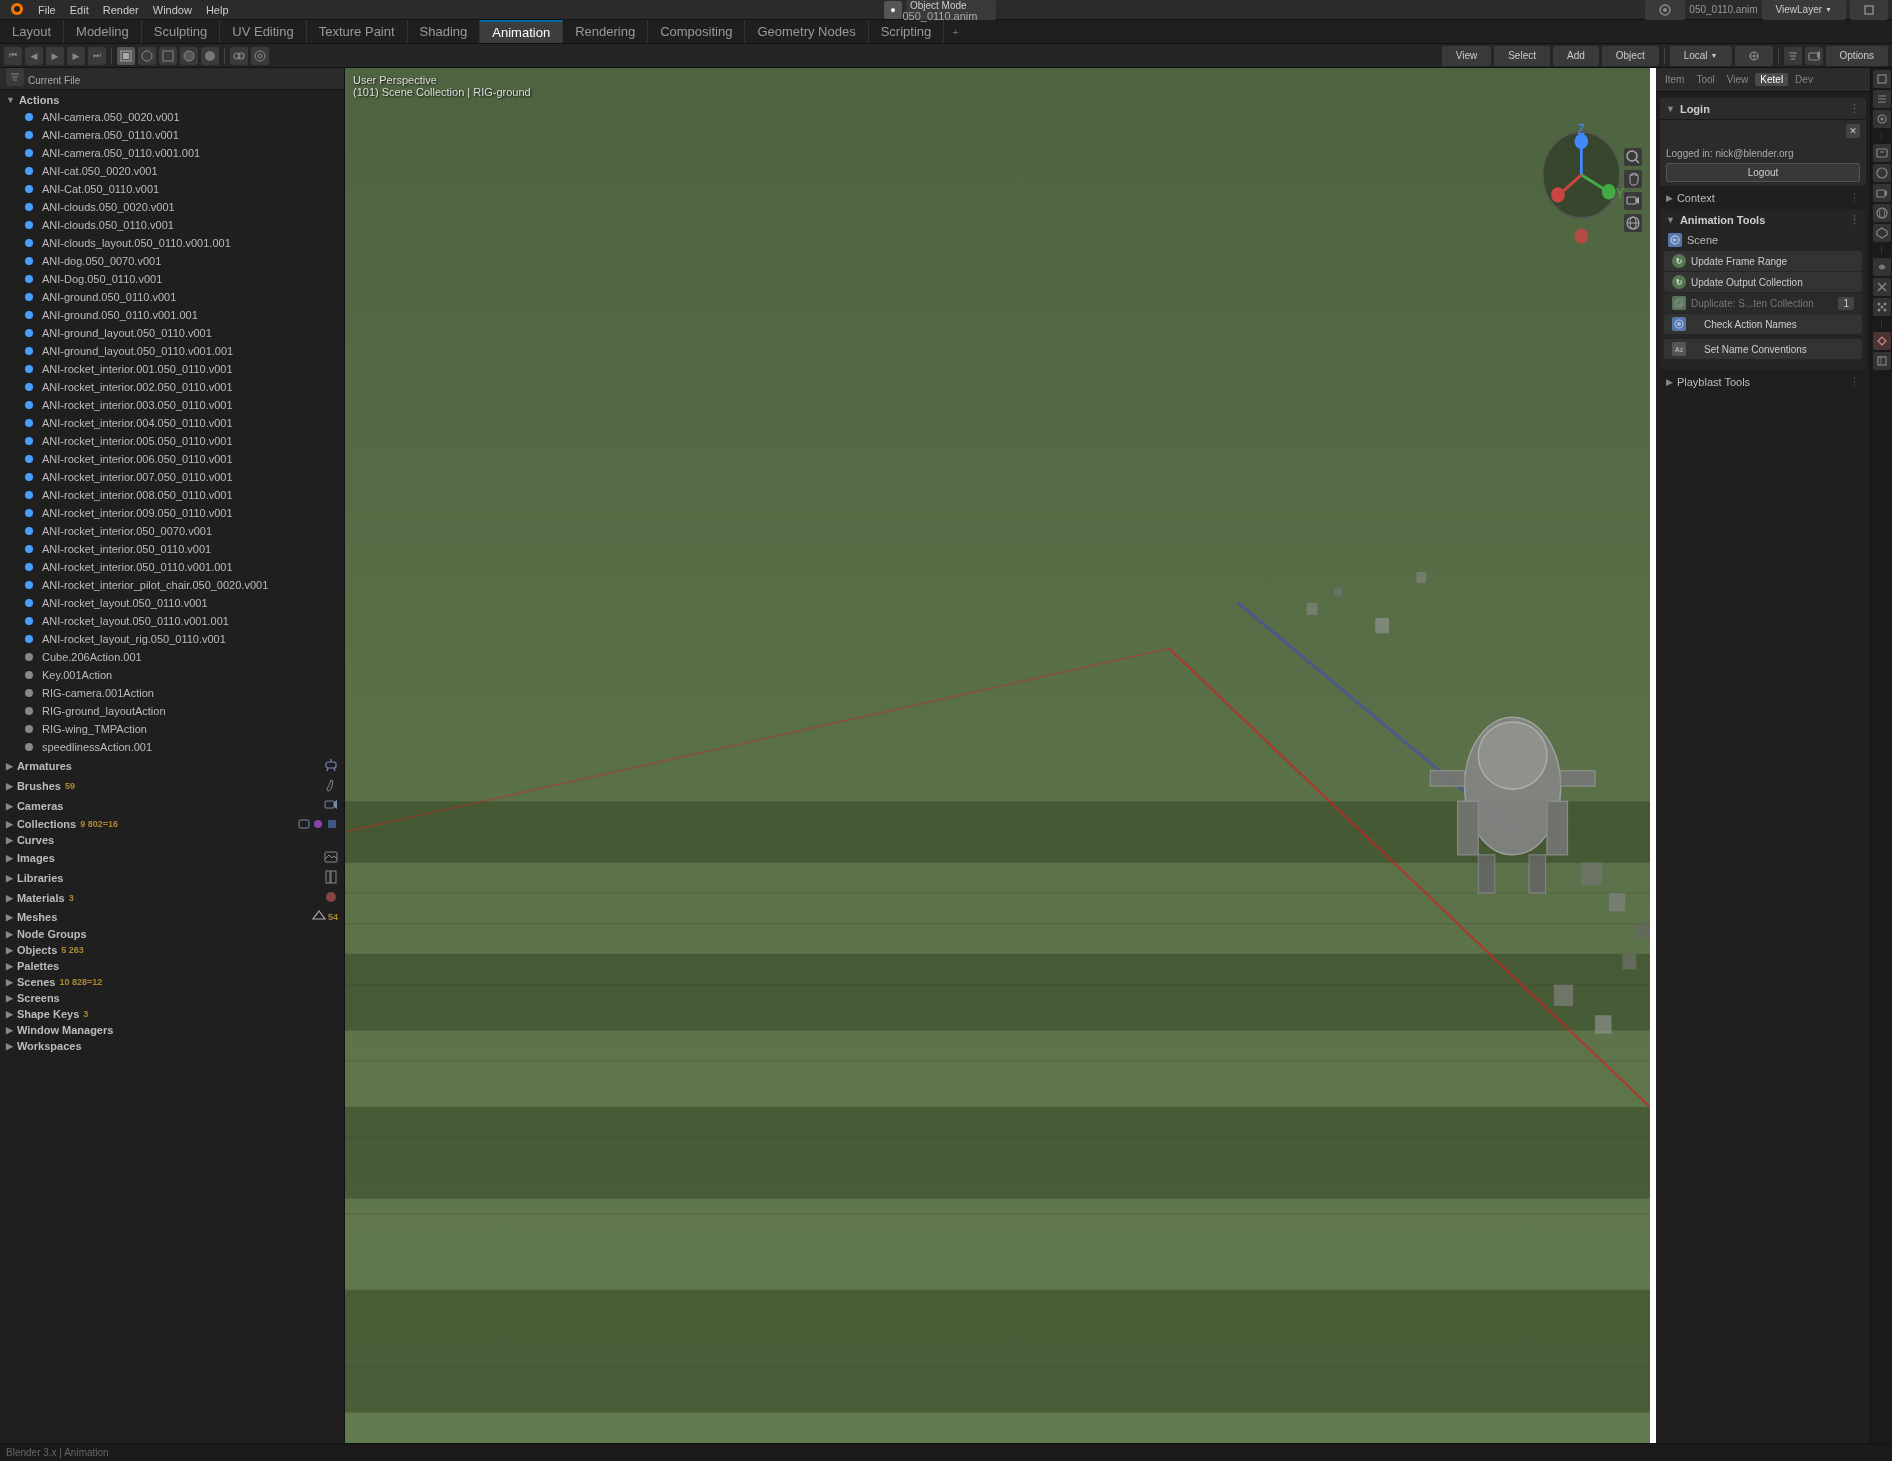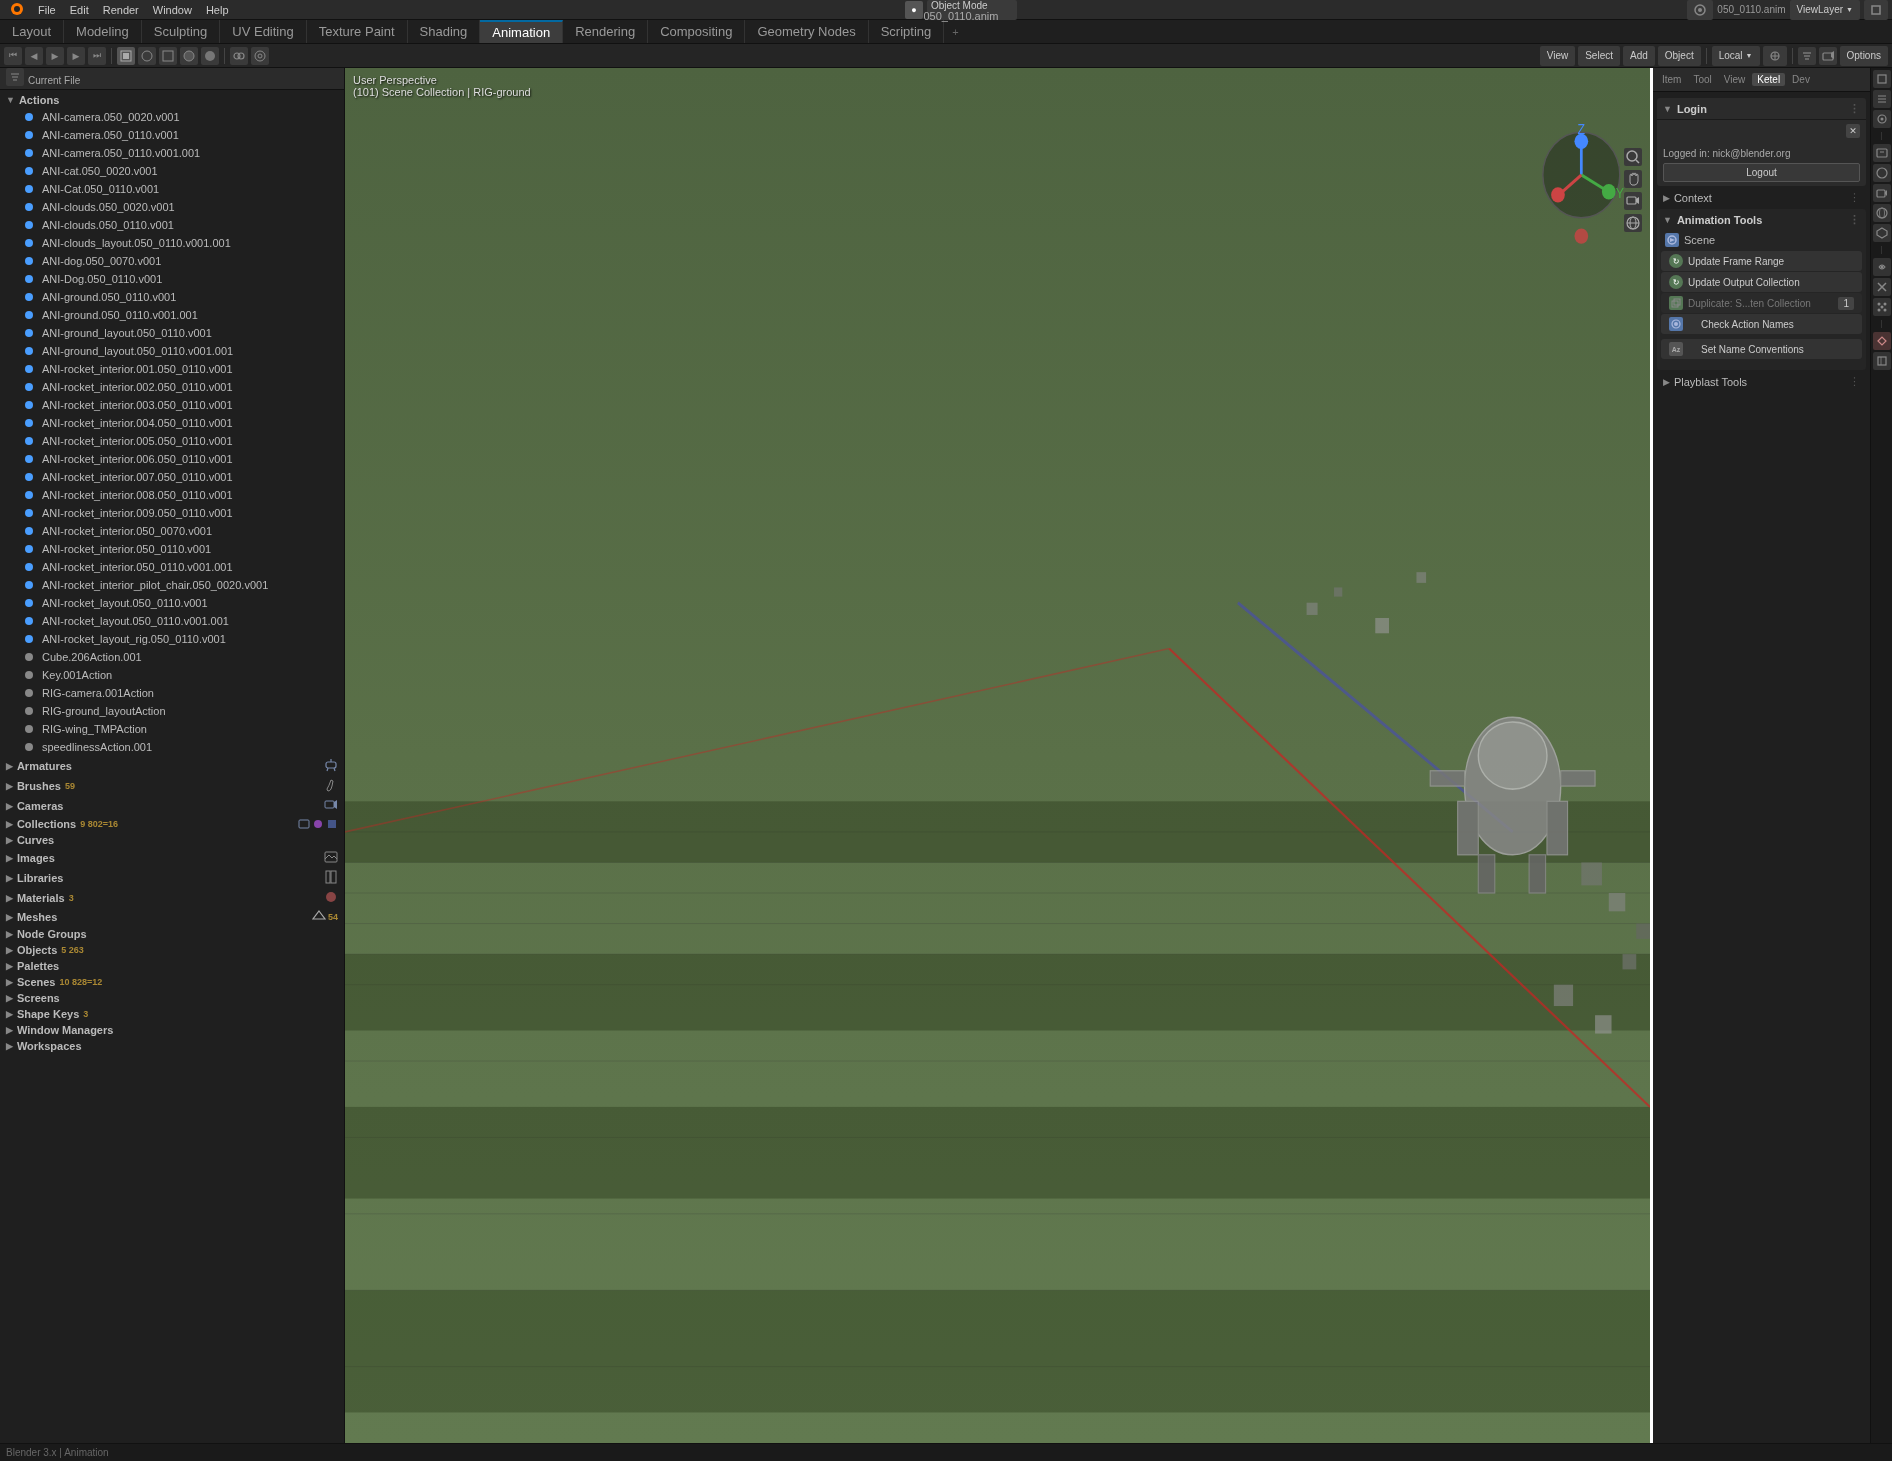--- a/index.html
+++ b/index.html
@@ -183,21 +183,21 @@
       width: 100%;
       height: 100%;
       background: linear-gradient(180deg, #4e6340 0%, #5a7048 50%, #627a50 100%);
       position: relative;
     }
 
     
     .right-panel {
       width: 220px;
       background: #1f1f1f;
-      border-left: 3px solid #ffffff;
+      border-left: 6px solid #ffffff;
       display: flex;
       flex-direction: column;
       flex-shrink: 0;
     }
 
     .right-panel-tabs {
       background: #2b2b2b;
       display: flex;
       align-items: center;
       padding: 2px 4px;
@@ -449,21 +449,21 @@
     .strip-icon {
       width: 18px; height: 18px;
       background: #333;
       border-radius: 2px;
       cursor: pointer;
       display: flex; align-items: center; justify-content: center;
       font-size: 9px;
       color: #888;
     }
     .htb-btn {
-      padding: 2px 7px;
+      padding: 2px 14px;
       background: #3a3a3a;
       border: none;
       color: #ccc;
       cursor: pointer;
       font-size: 10px;
       height: 20px;
       border-radius: 2px;
       display: flex; align-items: center; gap: 3px;
     }
     .htb-sep {

